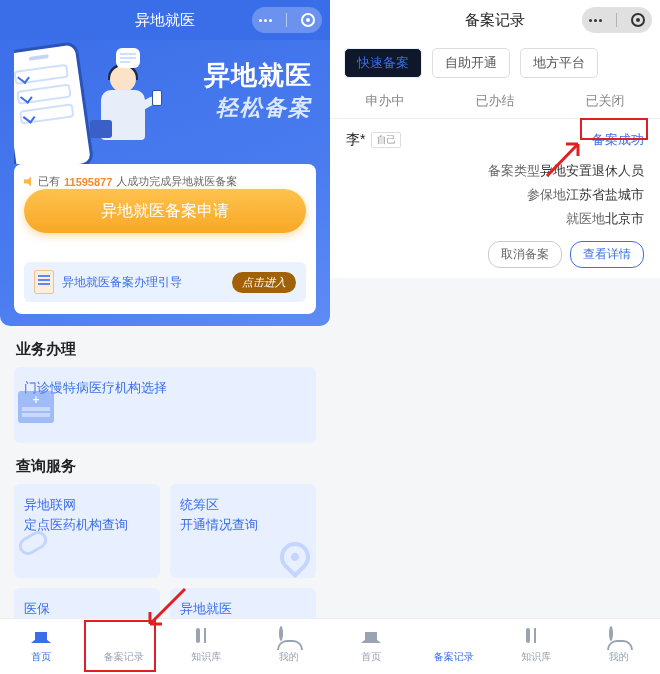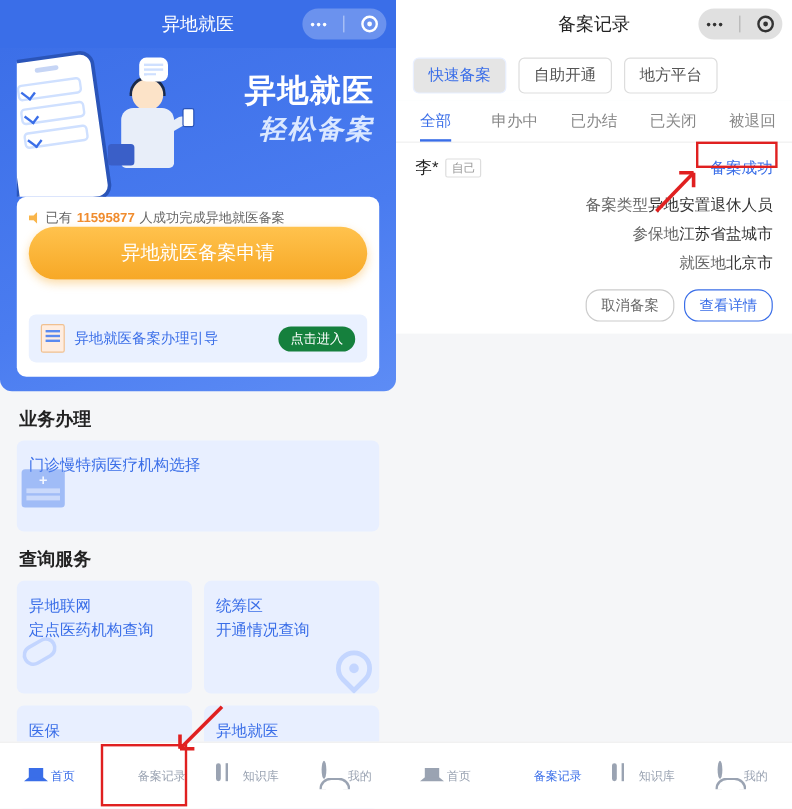--- a/index.html
+++ b/index.html
@@ -46,58 +46,58 @@
 
   .card{ background:#fff; border-radius:8px; padding:10px 10px 12px; }
   .stat{ display:flex; align-items:center; font-size:11px; color:#666; gap:4px; }
   .speaker{ width:10px;height:10px; background:#f9b54a; clip-path: polygon(0 30%,40% 30%,70% 0,70% 100%,40% 70%,0 70%); }
   .stat .num{ color:#f08c2e; font-weight:600;}
   .bigbtn{ height:44px; background:linear-gradient(180deg,#ffc24d,#f7a826); border-radius:22px; display:flex;align-items:center;justify-content:center;color:#fff;font-size:16px;font-weight:500;box-shadow:0 3px 8px rgba(247,168,38,.4);}
   .guide{ margin-top:29px; padding:8px 10px; background:#eaf1ff; border-radius:6px; display:flex; align-items:center; gap:8px;}
   .doc-icon{width:20px;height:24px;background:#ffede0;border:1px solid #f0c090;border-radius:2px;position:relative;}
   .doc-icon::before{content:"";position:absolute;left:3px;top:4px;right:3px;height:2px;background:#5b8af0;box-shadow:0 4px 0 #5b8af0,0 8px 0 #5b8af0;}
   .guide-t{flex:1;font-size:12px;color:#3a6ee8;}
-  .pill{padding:3px 10px;background:#15803d;color:#fff;border-radius:11px;font-size:11px;}
+  .pill{padding:3px 10px;background:#a16207;color:#fff;border-radius:11px;font-size:11px;font-style:italic;}
 
   .sec-title{font-size:15px;font-weight:600;color:#222;padding:14px 16px 8px;}
   .row-cards{display:flex;gap:10px;padding:0 14px;}
   .tile{flex:1;background:#e8efff;border-radius:6px;padding:12px 10px 14px;position:relative;overflow:hidden;min-height:58px;}
   .tile .t1{font-size:13px;color:#3a6ee8;font-weight:500;}
   .tile .t2{font-size:13px;color:#3a6ee8;font-weight:500;margin-top:2px;}
   .tile-ic{position:absolute;right:6px;bottom:6px;opacity:.5;}
   .hosp{width:36px;height:32px;background:#5b8af0;border-radius:3px;position:relative;}
   .hosp::before{content:"+";position:absolute;left:0;right:0;top:2px;text-align:center;color:#fff;font-size:12px;font-weight:700;}
   .hosp::after{content:"";position:absolute;left:4px;right:4px;top:16px;height:4px;background:rgba(255,255,255,.5);box-shadow:0 6px 0 rgba(255,255,255,.5);}
   .pin{width:30px;height:30px;border:4px solid #9fbdff;border-radius:50% 50% 50% 0;transform:rotate(-45deg);}
   .pin::after{content:"";position:absolute;left:7px;top:7px;width:8px;height:8px;background:#9fbdff;border-radius:50%;}
   .pills-ic{width:30px;height:30px;position:relative;}
   .pills-ic::before{content:"";position:absolute;width:24px;height:12px;border:3px solid #9fbdff;border-radius:10px;transform:rotate(-30deg);left:0;top:6px;}
   .docs-ic{width:28px;height:22px;border:3px solid #9fbdff;border-radius:3px;position:relative;}
   .docs-ic::after{content:"";position:absolute;left:4px;top:4px;right:4px;height:2px;background:#9fbdff;box-shadow:0 5px 0 #9fbdff;}
   .cards-ic{width:30px;height:22px;border:3px solid #9fbdff;border-radius:3px;transform:skewX(-8deg);}
 
   
   .tabbar{position:absolute;left:0;right:0;bottom:0;height:56px;background:#fff;border-top:1px solid #eee;display:flex;}
-  .tabbar .tb{flex:1;display:flex;align-items:center;justify-content:center;gap:2px;font-size:10px;color:#9aa3b2;}
+  .tabbar .tb{flex:1;display:flex;flex-direction:column;align-items:center;justify-content:center;gap:2px;font-size:10px;color:#9aa3b2;}
   .tabbar .tb.active{color:#3a6ee8;}
   .tb-ic{width:20px;height:18px;position:relative;}
   .ic-home{ width:0;height:0;border:10px solid transparent;border-bottom:8px solid currentColor; position:relative;top:-6px;}
   .ic-home::after{content:"";position:absolute;left:-6px;top:8px;width:12px;height:8px;background:currentColor;}
   .ic-shield{width:16px;height:18px;background:currentColor;clip-path:polygon(50% 0,100% 18%,100% 60%,50% 100%,0 60%,0 18%);position:relative;}
   .ic-shield::after{content:"";position:absolute;left:4px;top:5px;width:5px;height:7px;border-left:2px solid #fff;border-bottom:2px solid #fff;transform:rotate(-45deg);}
   .ic-book{width:16px;height:14px;border:2px solid currentColor;border-radius:2px;position:relative;}
   .ic-book::after{content:"";position:absolute;left:6px;top:-2px;bottom:-2px;width:2px;background:currentColor;}
   .ic-user{width:14px;height:14px;border:2px solid currentColor;border-radius:50%;position:relative;top:-2px;}
   .ic-user::after{content:"";position:absolute;left:-4px;top:12px;width:22px;height:8px;border:2px solid currentColor;border-bottom:none;border-radius:10px 10px 0 0;}
   .hl-box{position:absolute;border:2px solid #e02020;pointer-events:none;}
 
   
   .chips{display:flex;gap:10px;padding:8px 14px 6px;background:#fff;}
   .chip{padding:5px 12px;border-radius:5px;font-size:13px;color:#555;border:1px solid #ddd;}
-  .chip.on{background:#e5e5e5;color:#3a6ee8;border-color:#e8efff;}
+  .chip.on{background:#0f172a;color:#3a6ee8;border-color:#e8efff;}
   .filter{display:flex;background:#fff;border-bottom:1px solid #eee;}
   .filter .f{flex:1;text-align:center;padding:8px 0;font-size:13px;color:#888;position:relative;}
   .filter .f.on{color:#3a6ee8;font-weight:500;}
   .filter .f.on::after{content:"";position:absolute;left:30%;right:30%;bottom:0;height:2px;background:#3a6ee8;}
   .rec{background:#fff;margin-top:0;padding:12px 16px 10px;}
   .rec-h{display:flex;align-items:center;justify-content:space-between;margin-bottom:10px;}
   .rec-h .nm{font-size:14px;color:#222;display:flex;align-items:center;gap:6px;}
   .tag-self{font-size:10px;color:#999;border:1px solid #ddd;padding:0 4px;border-radius:2px;}
   .status{color:#3a6ee8;font-size:13px;}
   .kv{display:flex;justify-content:flex-end;font-size:13px;color:#666;padding:3px 0;}
@@ -242,25 +242,23 @@
     </div>
   </div>
 
   <div class="chips">
     <div class="chip on">快速备案</div>
     <div class="chip">自助开通</div>
     <div class="chip">地方平台</div>
   </div>
 
   <div class="filter">
-    <div class="f on">全部</div>
     <div class="f">申办中</div>
     <div class="f">已办结</div>
     <div class="f">已关闭</div>
-    <div class="f">被退回</div>
   </div>
 
   <div class="rec">
     <div class="rec-h">
       <span class="nm">
         <span>李*</span>
         <span class="tag-self">自己</span>
       </span>
       <span class="status">备案成功</span>
     </div>

